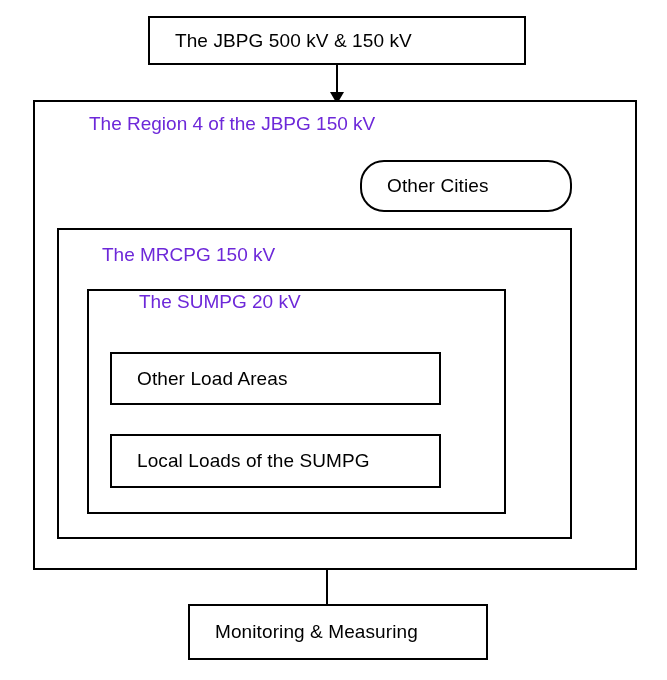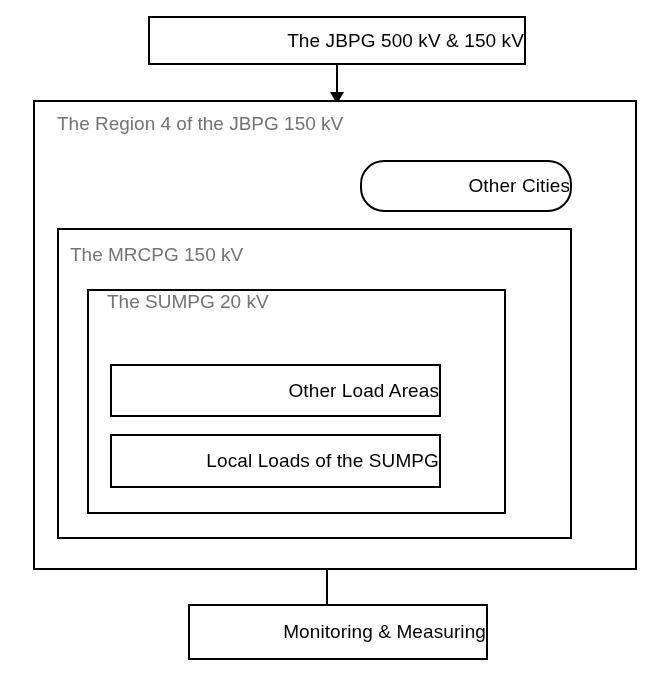--- a/index.html
+++ b/index.html
@@ -29,48 +29,50 @@
   }
   .node {
     position: absolute;
     box-sizing: border-box;
     background: #ffffff;
     border: 2px solid #000000;
     display: flex;
   }
   .node.centered {
     align-items: center;
-    justify-content: flex-end;
+    justify-content: flex-start;
+    padding-left: 25px;
   }
   .node.topleft {
     align-items: flex-start;
     justify-content: flex-start;
   }
   .node-label {
     font-size: 19px;
     line-height: 22px;
     letter-spacing: 0.1px;
     white-space: nowrap;
     color: #000000;
   }
   .container-label {
     position: absolute;
     font-size: 19px;
     line-height: 22px;
     white-space: nowrap;
-    color: #737373;
+    color: #6d28d9;
+    margin-left: 32px;
   }
 
   
   #box-jbpg      { left:148px; top:16px;  width:378px; height:49px; }
   #box-region    { left:33px;  top:100px; width:604px; height:470px; }
   #box-cities    { left:360px; top:160px; width:212px; height:52px;border-radius:24px; }
   #box-mrcpg     { left:57px;  top:228px; width:515px; height:311px; }
   #box-sumpg     { left:87px;  top:289px; width:419px; height:225px; }
-  #box-otherload { left:110px; top:364px; width:331px; height:53px; }
+  #box-otherload { left:110px; top:352px; width:331px; height:53px; }
   #box-localload { left:110px; top:434px; width:331px; height:54px; }
   #box-monitor   { left:188px; top:604px; width:300px; height:56px; }
 
   #label-region  { left:57px;  top:113px; }
   #label-mrcpg   { left:70px;  top:244px; }
   #label-sumpg   { left:107px; top:291px; }
 </style>
 </head>
 <body>
 

